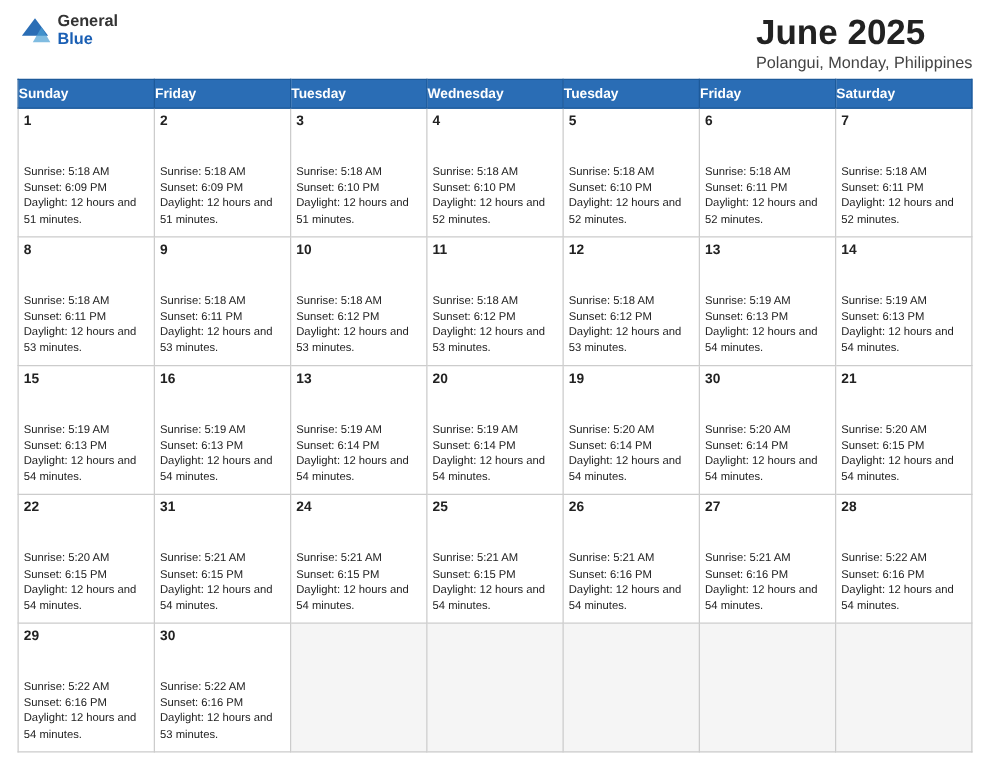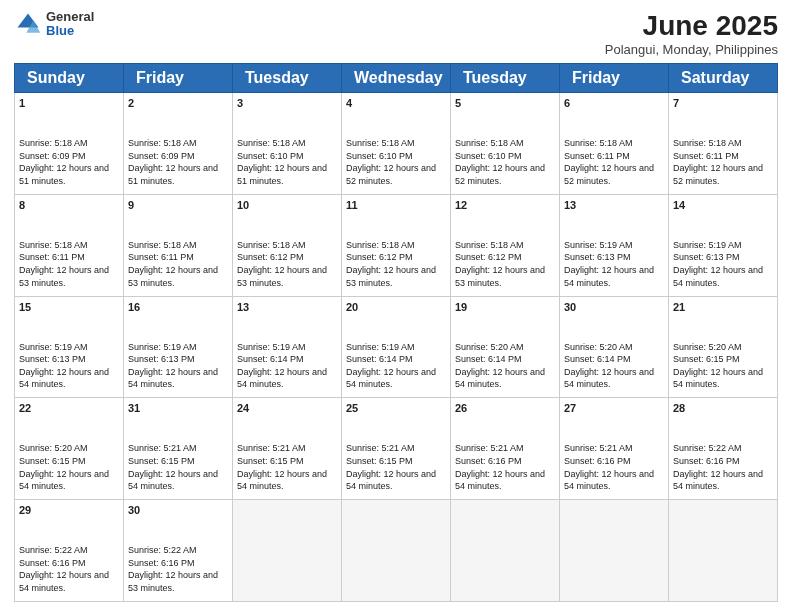--- a/index.html
+++ b/index.html
@@ -18,61 +18,61 @@
       flex-direction: column;
     }
     .header {
       display: flex;
       justify-content: space-between;
       align-items: flex-start;
       margin-bottom: 6px;
     }
     .logo {
       display: flex;
-      align-items: flex-start;
+      align-items: flex-end;
       gap: 4px;
     }
     .logo-text {
       display: flex;
       flex-direction: column;
       font-size: 13px;
       font-weight: bold;
       line-height: 1.1;
     }
     .logo-text .general { color: #333; }
     .logo-text .blue { color: #1a5fb4; }
     .logo-icon {
       width: 28px;
       height: 28px;
     }
     .title-block {
-      text-align: right;
+      text-align: left;
     }
     .month-title {
       font-size: 28px;
       font-weight: bold;
       color: #222;
     }
     .location {
       font-size: 13px;
       color: #444;
     }
     .calendar {
       flex: 1;
       border: 1px solid #ccc;
       border-collapse: collapse;
       width: 100%;
       table-layout: fixed;
     }
     .calendar th {
       background: #2a6db5;
       color: #fff;
-      font-size: 16px;
-      font-weight: bold;
-      padding: 5px 12px;
+      font-size: 11px;
+      font-weight: bold;
+      padding: 5px 0;
       text-align: left;
       border: 1px solid #1d5a9a;
     }
     .calendar td {
       vertical-align: top;
       font-size: 9.5px;
       color: #222;
       padding: 4px 4px 3px 4px;
       border: 1px solid #ccc;
       height: 88px;

